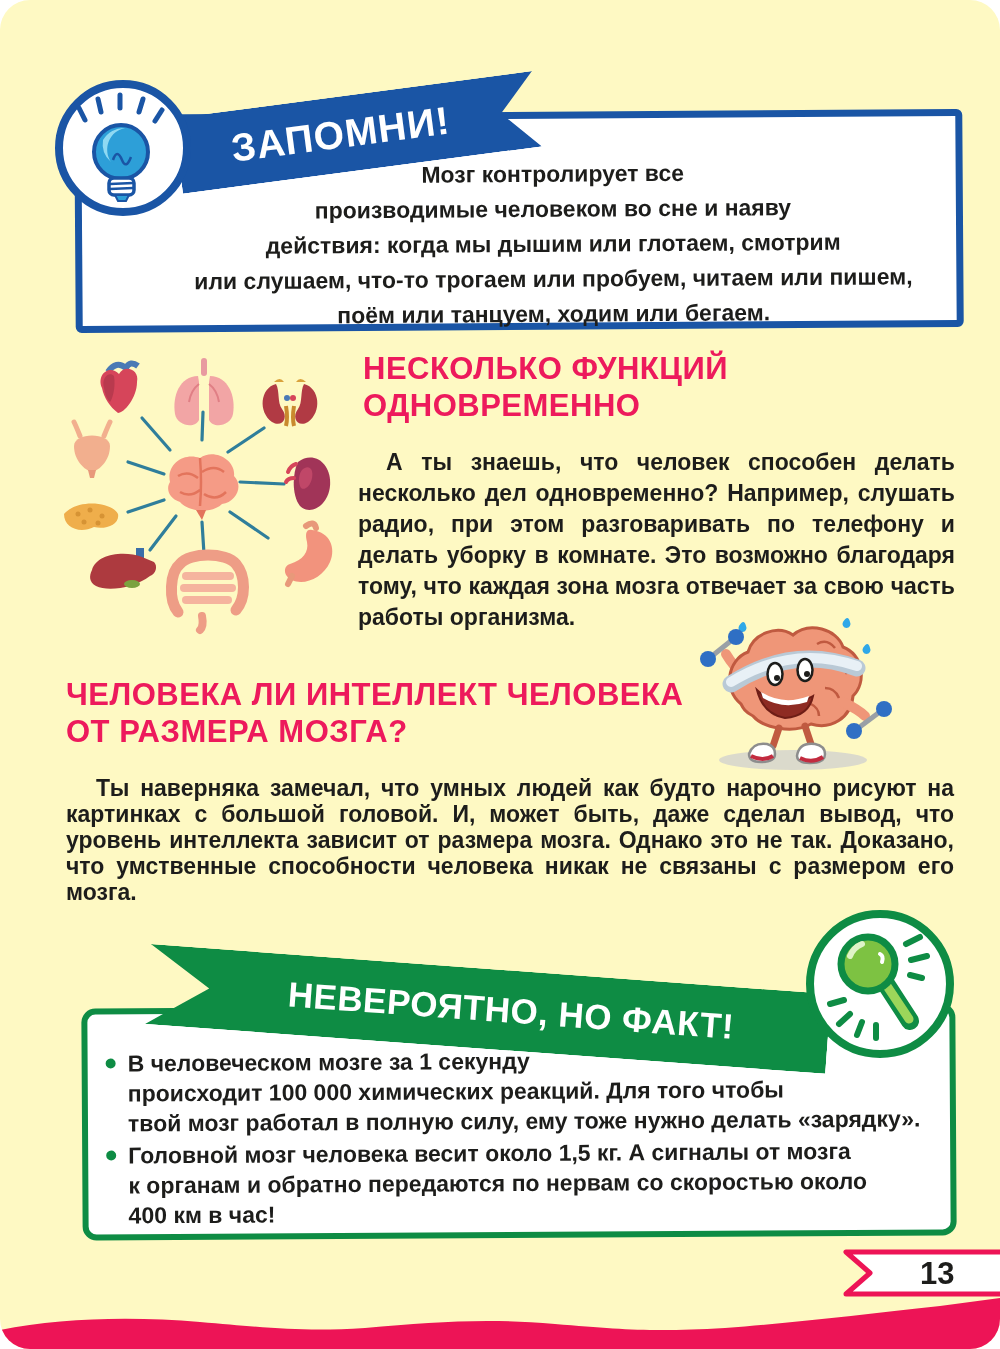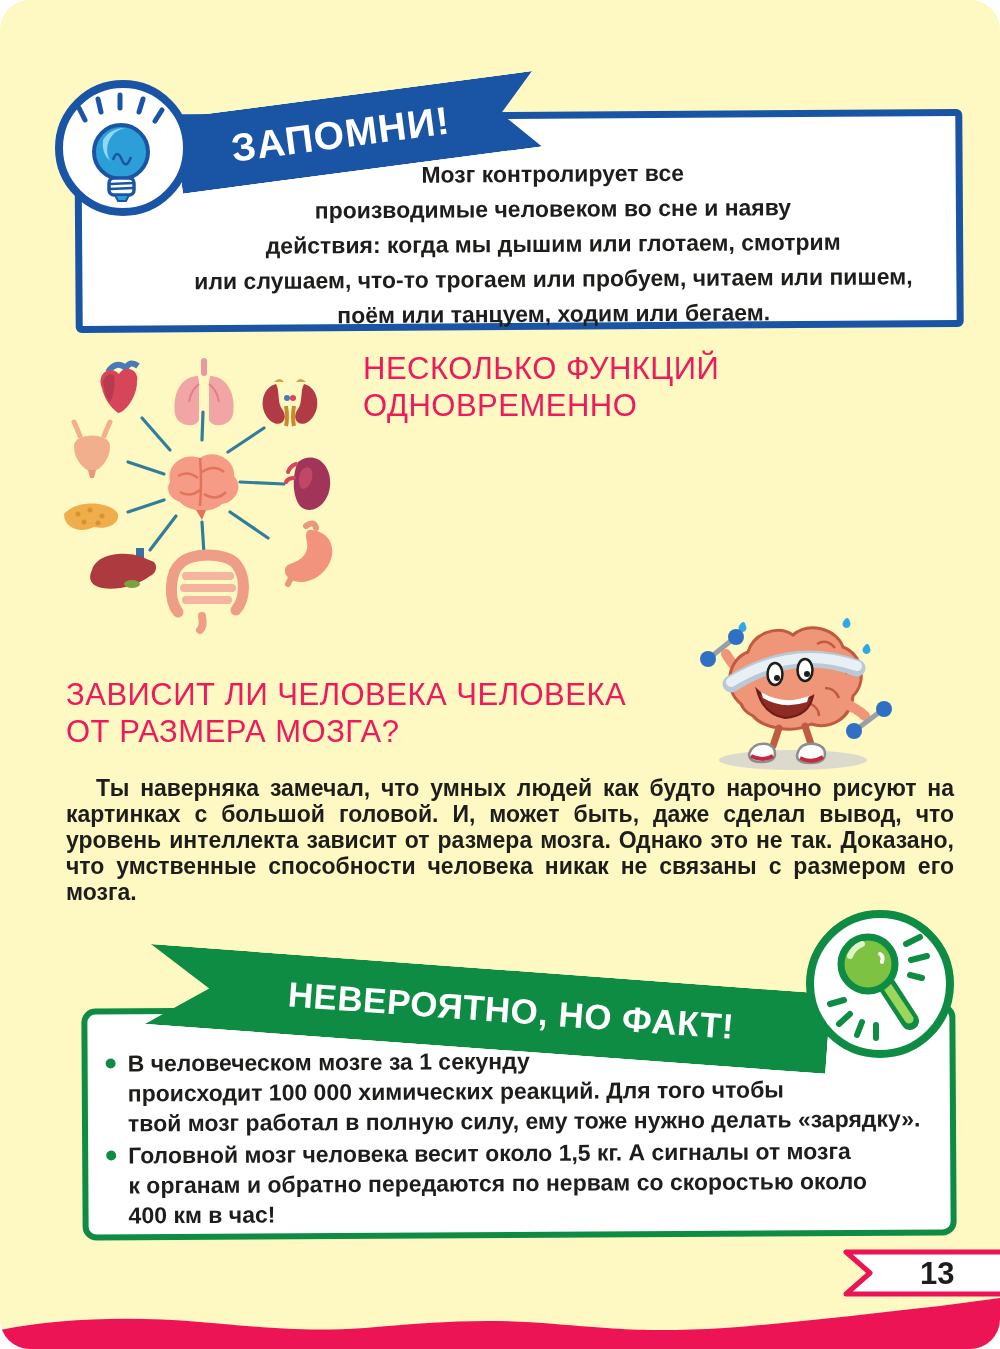--- a/index.html
+++ b/index.html
@@ -14,21 +14,21 @@
             font-weight:bold;font-size:23px;line-height:35px;white-space:pre-line;}
   .ribbon-blue{position:absolute;left:178px;top:118px;width:362px;height:76px;background:#1A55A5;
             clip-path:polygon(0 0,100% 0,90% 50%,100% 100%,0 100%);
             transform:rotate(-7.5deg);transform-origin:0 50%;
             display:flex;align-items:center;justify-content:center;z-index:3;}
   .ribbon-blue span{color:#fff;font-weight:bold;font-size:39px;letter-spacing:1px;padding-right:34px;}
   .circle-bulb{position:absolute;left:55px;top:80px;width:136px;height:136px;background:#fff;
             border:8px solid #1A55A5;border-radius:50%;box-sizing:border-box;z-index:4;}
 
   
-  .pink-heading{position:absolute;font-weight:normal;font-size:31px;line-height:37px;
+  .pink-heading{position:absolute;font-weight:bold;font-size:31px;line-height:37px;
             color:#ED1A5C;white-space:pre-line;letter-spacing:.5px;}
   .h1{left:363px;top:350px;}
   .h2{left:66px;top:676px;}
   .body-par{position:absolute;font-weight:bold;font-size:23px;text-align:justify;}
   .p1{left:358px;top:447px;width:597px;line-height:31px;text-indent:28px;}
   .p2{left:66px;top:775px;width:888px;line-height:26px;text-indent:30px;}
 
   .organs-svg{position:absolute;left:52px;top:336px;z-index:1;}
   .brain-cartoon{position:absolute;left:693px;top:608px;z-index:1;}
 
@@ -170,22 +170,23 @@
 
     <g>
       <path d="M118,146 C114,128 132,116 148,122 C162,112 184,124 182,140 C192,150 184,166 170,168 C160,178 136,176 128,166 C116,162 114,152 118,146 Z" fill="#F59B86"></path>
       <path d="M148,122 q2,24 0,48 M126,140 q10,-6 20,2 M150,136 q12,-8 22,0 M128,156 q10,6 20,-2 M152,158 q12,8 22,-2" fill="none" stroke="#E3745C" stroke-width="2.5"></path>
       <path d="M144,174 h10 l-4,10 Z" fill="#E3745C"></path>
     </g>
   </svg>
 
   <div class="pink-heading h1">НЕСКОЛЬКО ФУНКЦИЙ
 ОДНОВРЕМЕННО</div>
-
-  <div class="pink-heading h2">ЗАВИСИТ ЛИ ЧЕЛОВЕКА ЧЕЛОВЕКА
+  <div class="body-par p1">А ты знаешь, что человек способен делать несколько дел одновременно? Например, слушать радио, при этом разговаривать по телефону и делать уборку в комнате. Это возможно благодаря тому, что каждая зона мозга отвечает за свою часть работы организма.</div>
+
+  <div class="pink-heading h2">ЧЕЛОВЕКА ЛИ ИНТЕЛЛЕКТ ЧЕЛОВЕКА
 ОТ РАЗМЕРА МОЗГА?</div>
 
   <svg class="brain-cartoon" width="205" height="175" viewBox="0 0 205 175">
     <ellipse cx="100" cy="152" rx="74" ry="10" fill="#CFCFCF" opacity="0.75"></ellipse>
 
     <g fill="#2FA8E8">
       <path d="M46,18 q5,-8 7,0 a4,4 0 1 1 -7,0Z"></path>
         <path d="M150,14 q5,-8 7,0 a4,4 0 1 1 -7,0Z"></path>
         <path d="M170,40 q5,-8 7,0 a4,4 0 1 1 -7,0Z"></path>
     </g>

